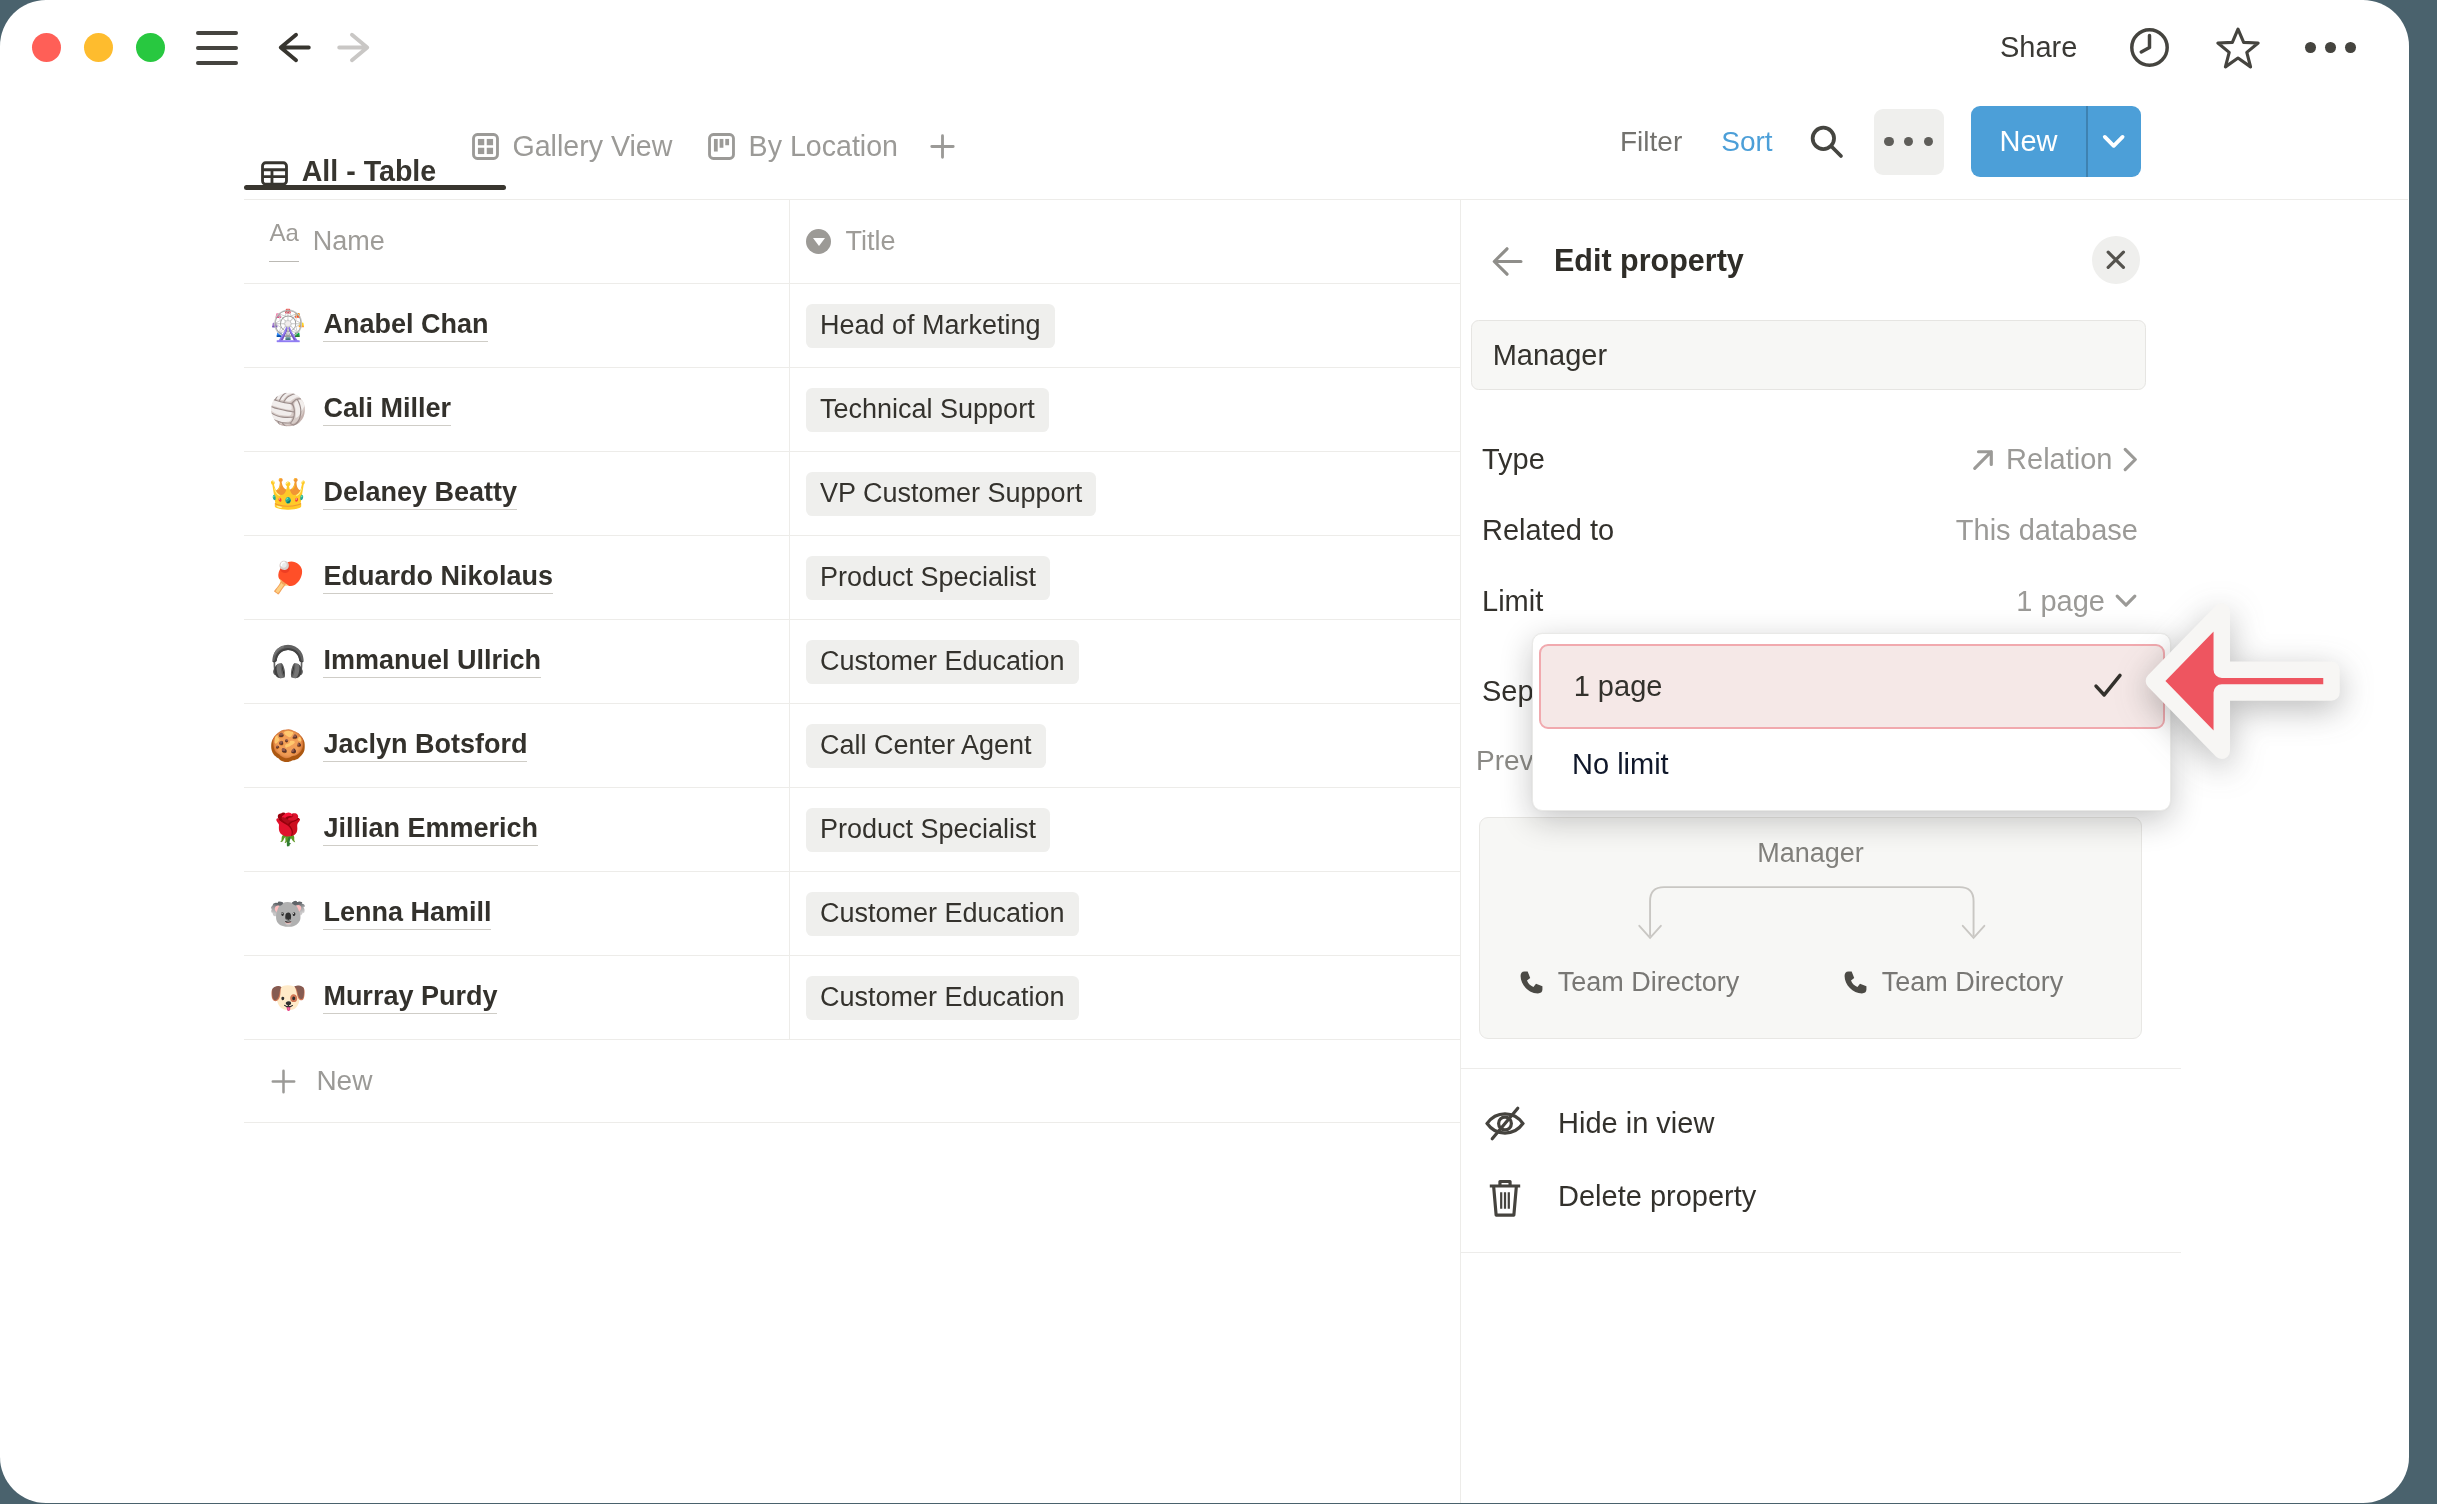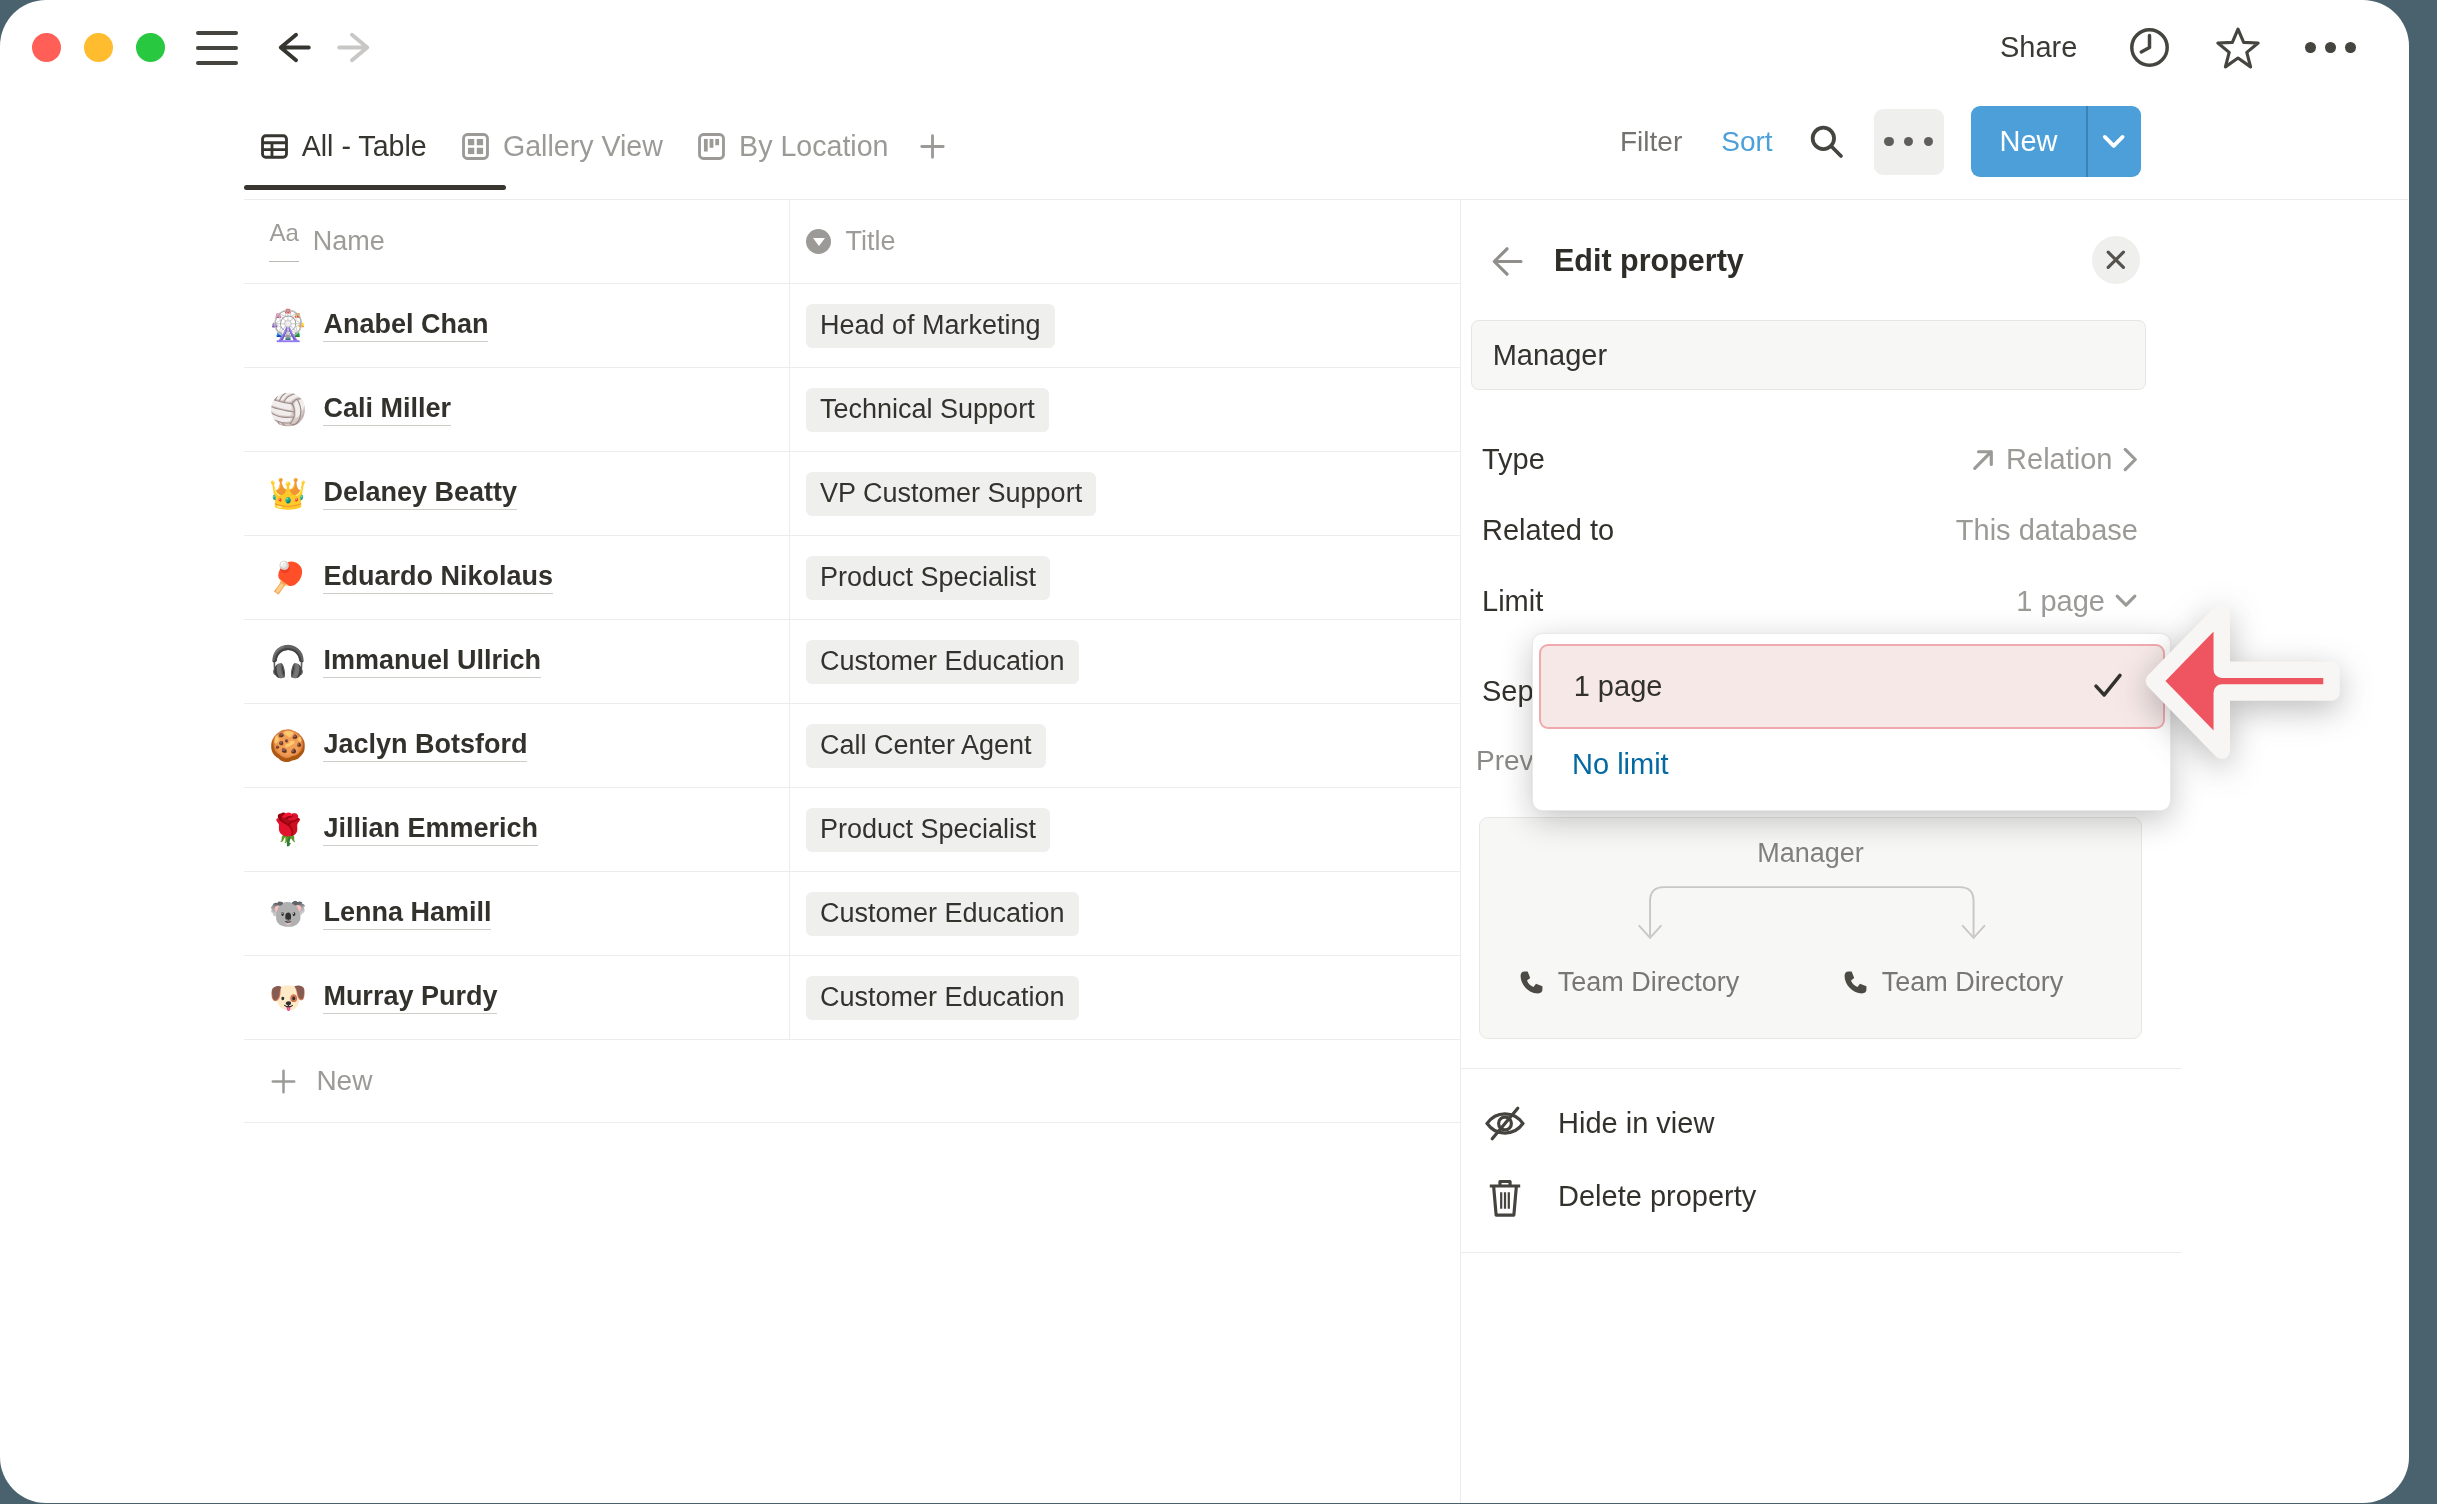--- a/index.html
+++ b/index.html
@@ -23,21 +23,21 @@
   .navbtn { position:absolute; top:29px; }
   .titlebar-right { position:absolute; top:0; left:2000px; height:95px; display:flex; align-items:center; }
   .share { font-size:29px; color:#3A3935; margin-right:51px; }
   .tb-icon { margin-right:44px; display:flex; align-items:center; }
   .dots { display:flex; gap:9px; align-items:center; }
   .dots i { width:10.8px; height:10.8px; border-radius:50%; background:#45443F; display:block; }
 
   
   .tabs { position:absolute; left:244px; top:104px; height:84px; display:flex; gap:2.5px; align-items:center; }
   .tab { display:flex; align-items:center; gap:12.7px; padding:0 16px; height:83px; font-size:28.6px; color:#9B9A97; }
-  .tab.active { color:#37352F; font-weight:400; }
+  .tab.active { color:#37352F; font-weight:700;align-items:flex-end; }
   .tab-add { padding:0 11.4px; }
   .tab-underline { position:absolute; left:244px; top:185px; width:262px; height:5.1px; background:#39362F; border-radius:2.5px; }
   .toolbar-border { position:absolute; left:244px; top:199px; width:2164px; height:1.3px; background:#EDECE9; }
   .toolbar-right { position:absolute; left:1620px; top:104px; height:75px; display:flex; align-items:center; }
   .tr-label { font-size:28px; }
   .filter { color:#73726E; margin-right:39px; }
   .sort { color:#4C9FD8; margin-right:34px; }
   .search-btn { margin-right:28px; display:flex; align-items:center; }
   .more-btn { width:70px; height:66px; background:#EFEFED; border-radius:9px;
     display:flex; align-items:center; justify-content:center; gap:10.2px; margin-right:27px; }
@@ -80,21 +80,21 @@
   .frag { z-index:1; }
   .dropdown { left:72px; top:434px; width:639px; height:178px; background:#fff; border:0.6px solid #E9E9E7;
     border-radius:10.2px; z-index:10;
     box-shadow:0 0 0 0.6px rgba(15,15,15,0.02), 0 9px 32px rgba(15,15,15,0.24); }
   .opt-selected { position:absolute; left:5.7px; right:5.1px; top:10.2px; height:85px;
     background:#F5E8E7; border:2.5px solid #F1A9AE; border-radius:9px;
     display:flex; align-items:center; }
   .opt-selected .lbl { margin-left:33px; font-size:29px; color:#33312C; }
   .opt-check { position:absolute; right:39px; }
   .opt-plain { position:absolute; left:39px; top:107px; height:46px; display:flex; align-items:center;
-    font-size:29px; color:#0369a1; }
+    font-size:29px; color:#0f172a; }
   .preview-box { left:19px; top:618px; width:663px; height:222px; background:#F7F7F5;
     border:1.3px solid #E8E7E4; border-radius:9px; }
   .pv-root { position:absolute; left:0; top:20.3px; width:100%; text-align:center; font-size:27px; color:#81807C; }
   .pv-child { position:absolute; top:149px; display:flex; align-items:center; gap:12.7px; font-size:27px; color:#787774; }
   .divider { left:0; width:721px; height:1.3px; background:#EDECEA; }
   .action-label { left:98px; font-size:29px; color:#33312C; }
 
   
   .annot-arrow { position:absolute; left:2133px; top:589px; z-index:30;
     filter:drop-shadow(0 9px 16.5px rgba(60,60,60,0.35)); }

